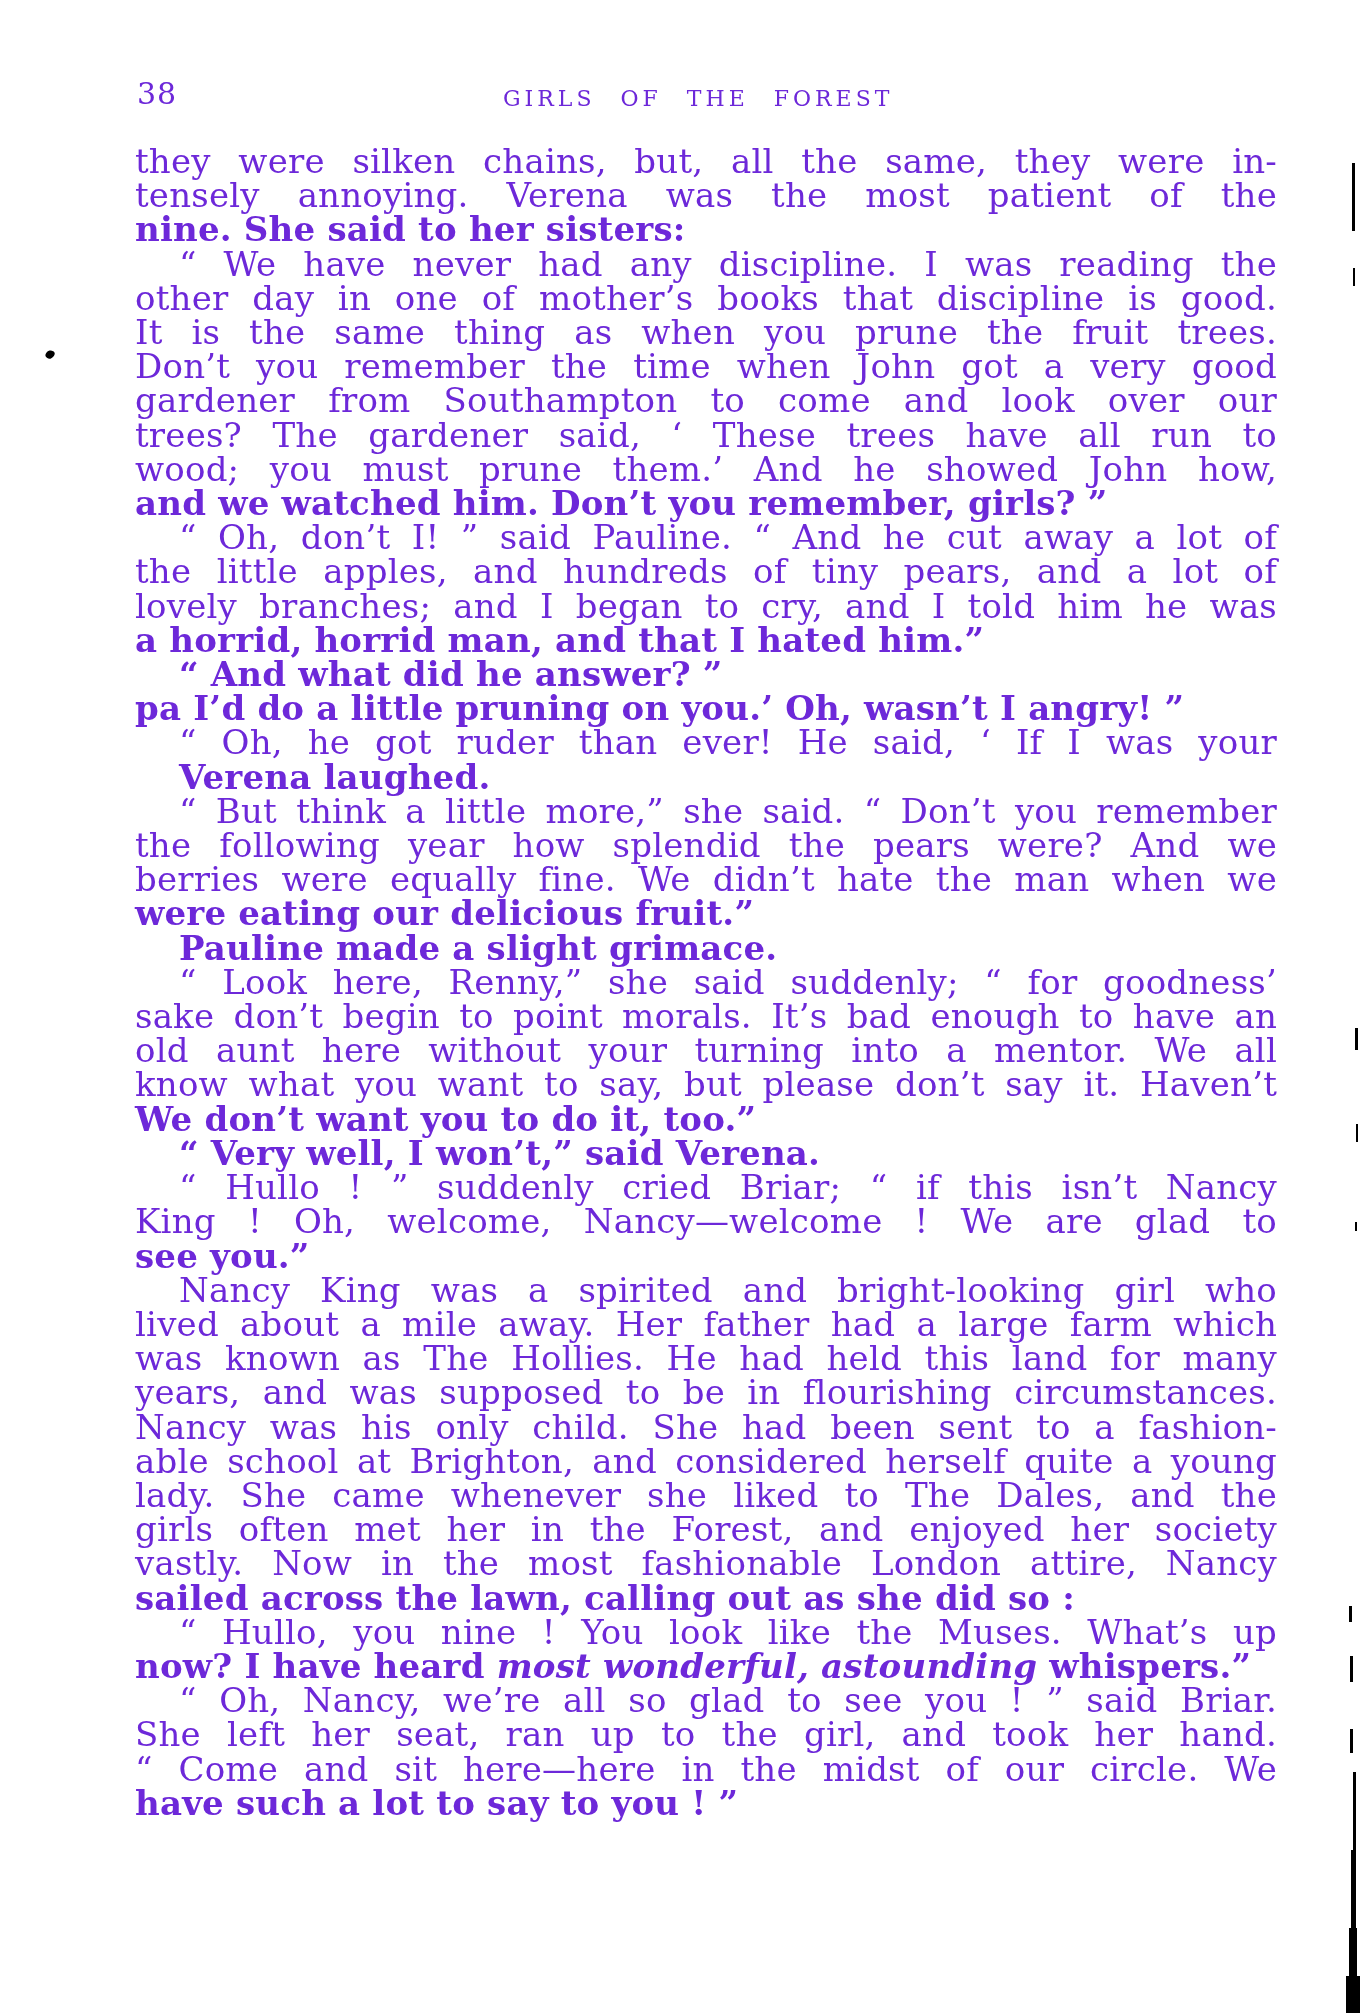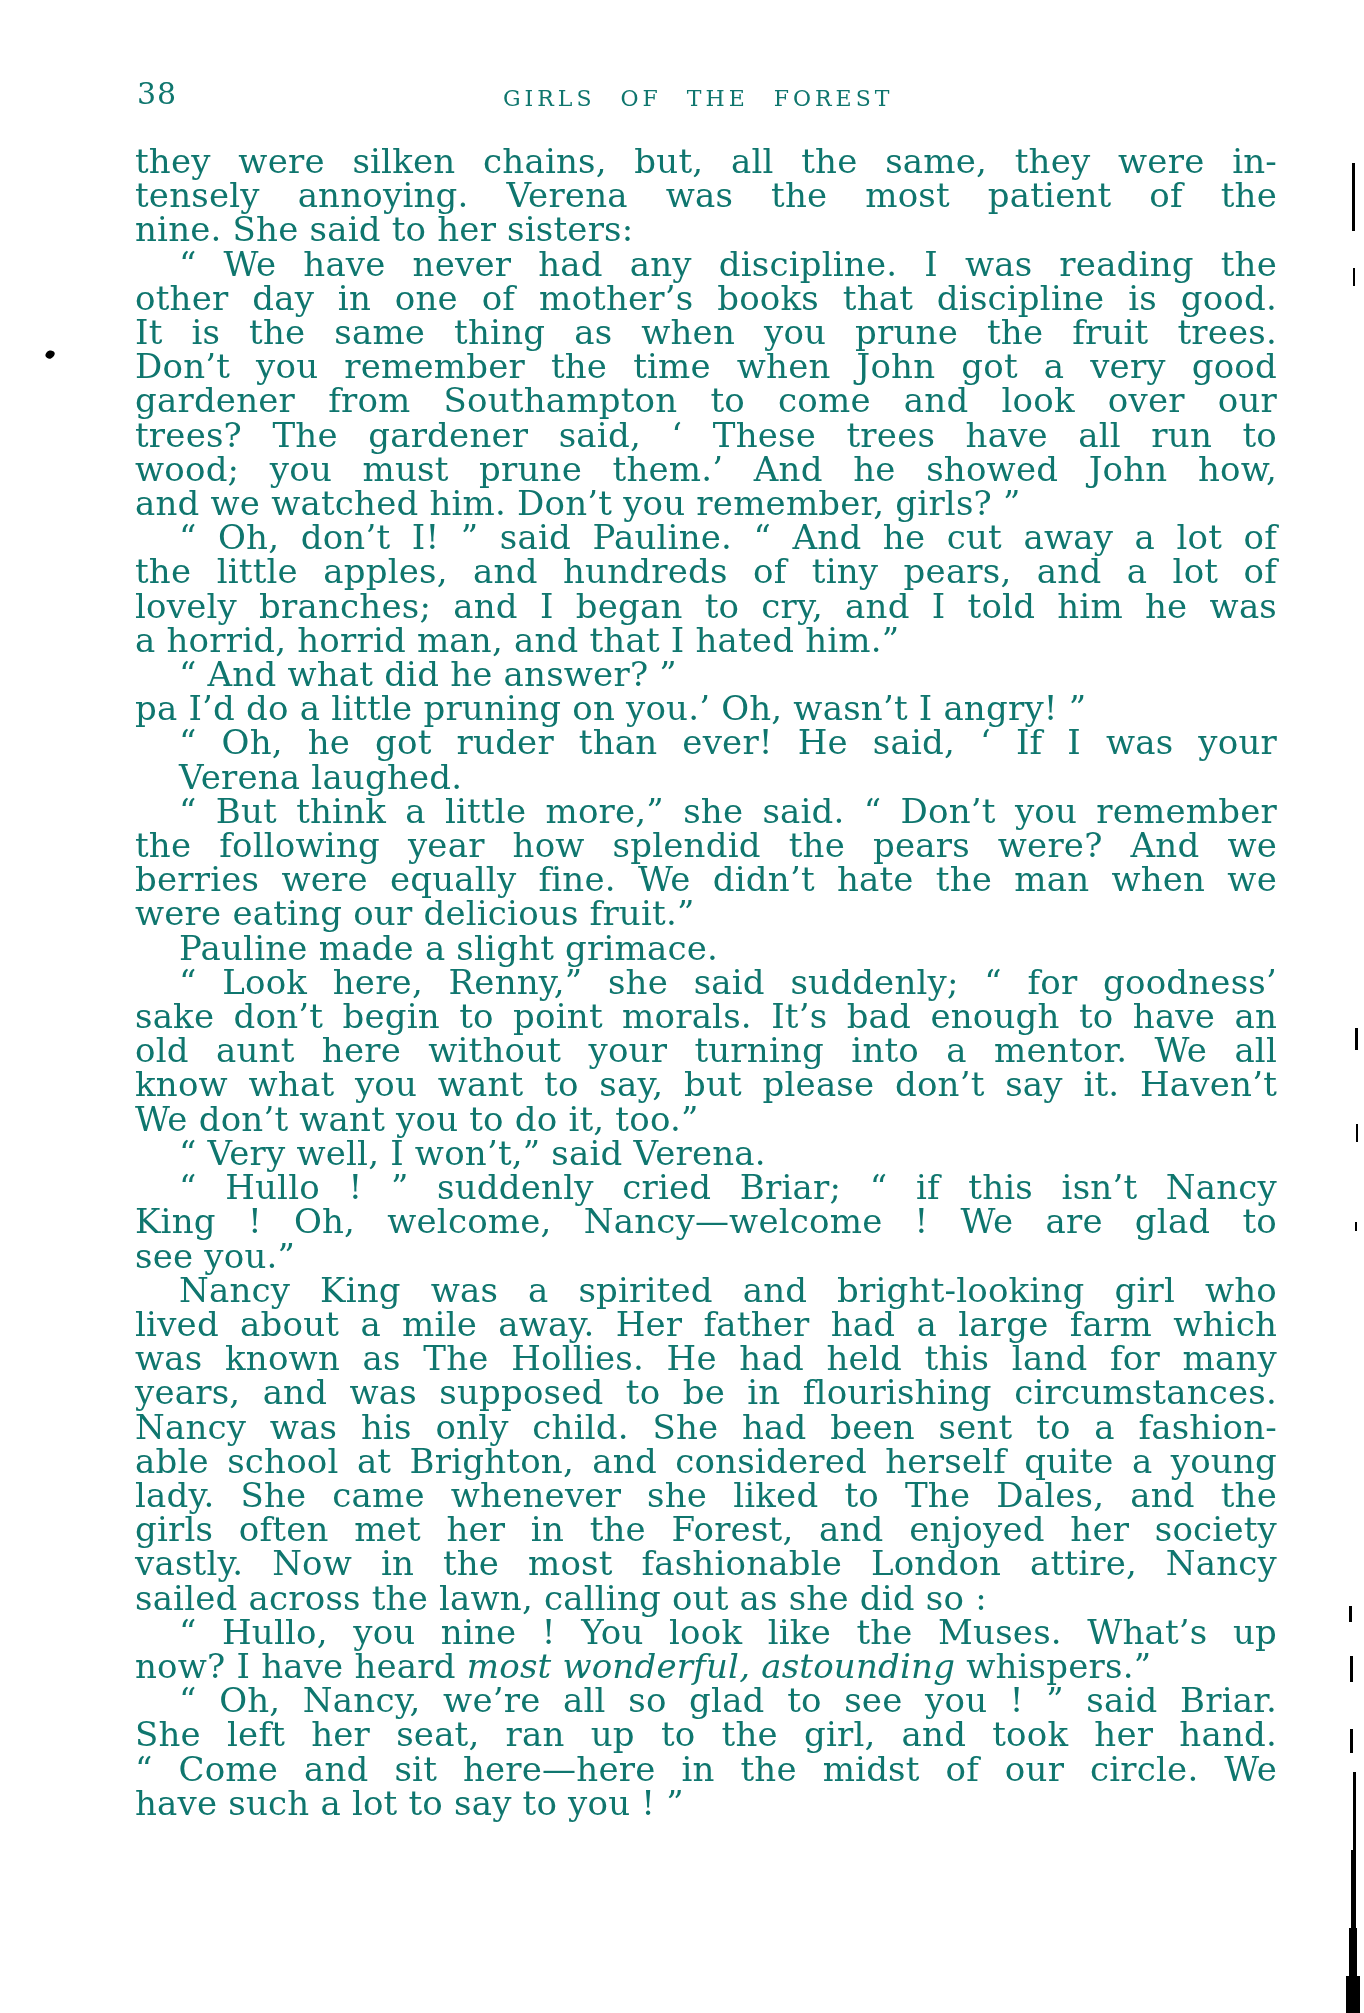--- a/index.html
+++ b/index.html
@@ -1,36 +1,36 @@
 <!DOCTYPE html>
 <html><head>
 <meta charset="utf-8">
 <style>
   html,body { margin:0; padding:0; background:#e8e8e8; }
   .page {
     position:relative;
     width:1364px; height:2013px;
     margin:0 auto;
     background:#ffffff;
-    color:#0f766e;
+    color:#6d28d9;
     font-family:"DejaVu Serif", serif;
     overflow:hidden;
   }
   .header { position:absolute; top:74px; left:135px; width:1142px; height:40px; }
   .page-num { position:absolute; left:2px; top:2px; font-size:30px; letter-spacing:1px; }
   .running-title {
     position:absolute; left:50%; top:12px; transform:translateX(-52%);
     font-size:22px; letter-spacing:4px; word-spacing:14px; white-space:nowrap;
   }
   .body-text {
     position:absolute; left:135px; top:144px; width:1142px;
     font-size:34px; line-height:34.2px; letter-spacing:0.2px;
   }
   .line { text-align:justify; text-align-last:justify; min-height:34.2px; }
-  .line.end { text-align-last:left; }
+  .line.end { text-align-last:left;font-weight:bold; }
   .line.indent { text-indent:44px; }
   .it { font-style:italic; }
   .mark { position:absolute; background:#000; }
   .speck { position:absolute; background:#000; border-radius:60% 40% 55% 45%; transform:rotate(35deg); }
 </style>
 </head>
 <body>
 
 <div class="page">
 

